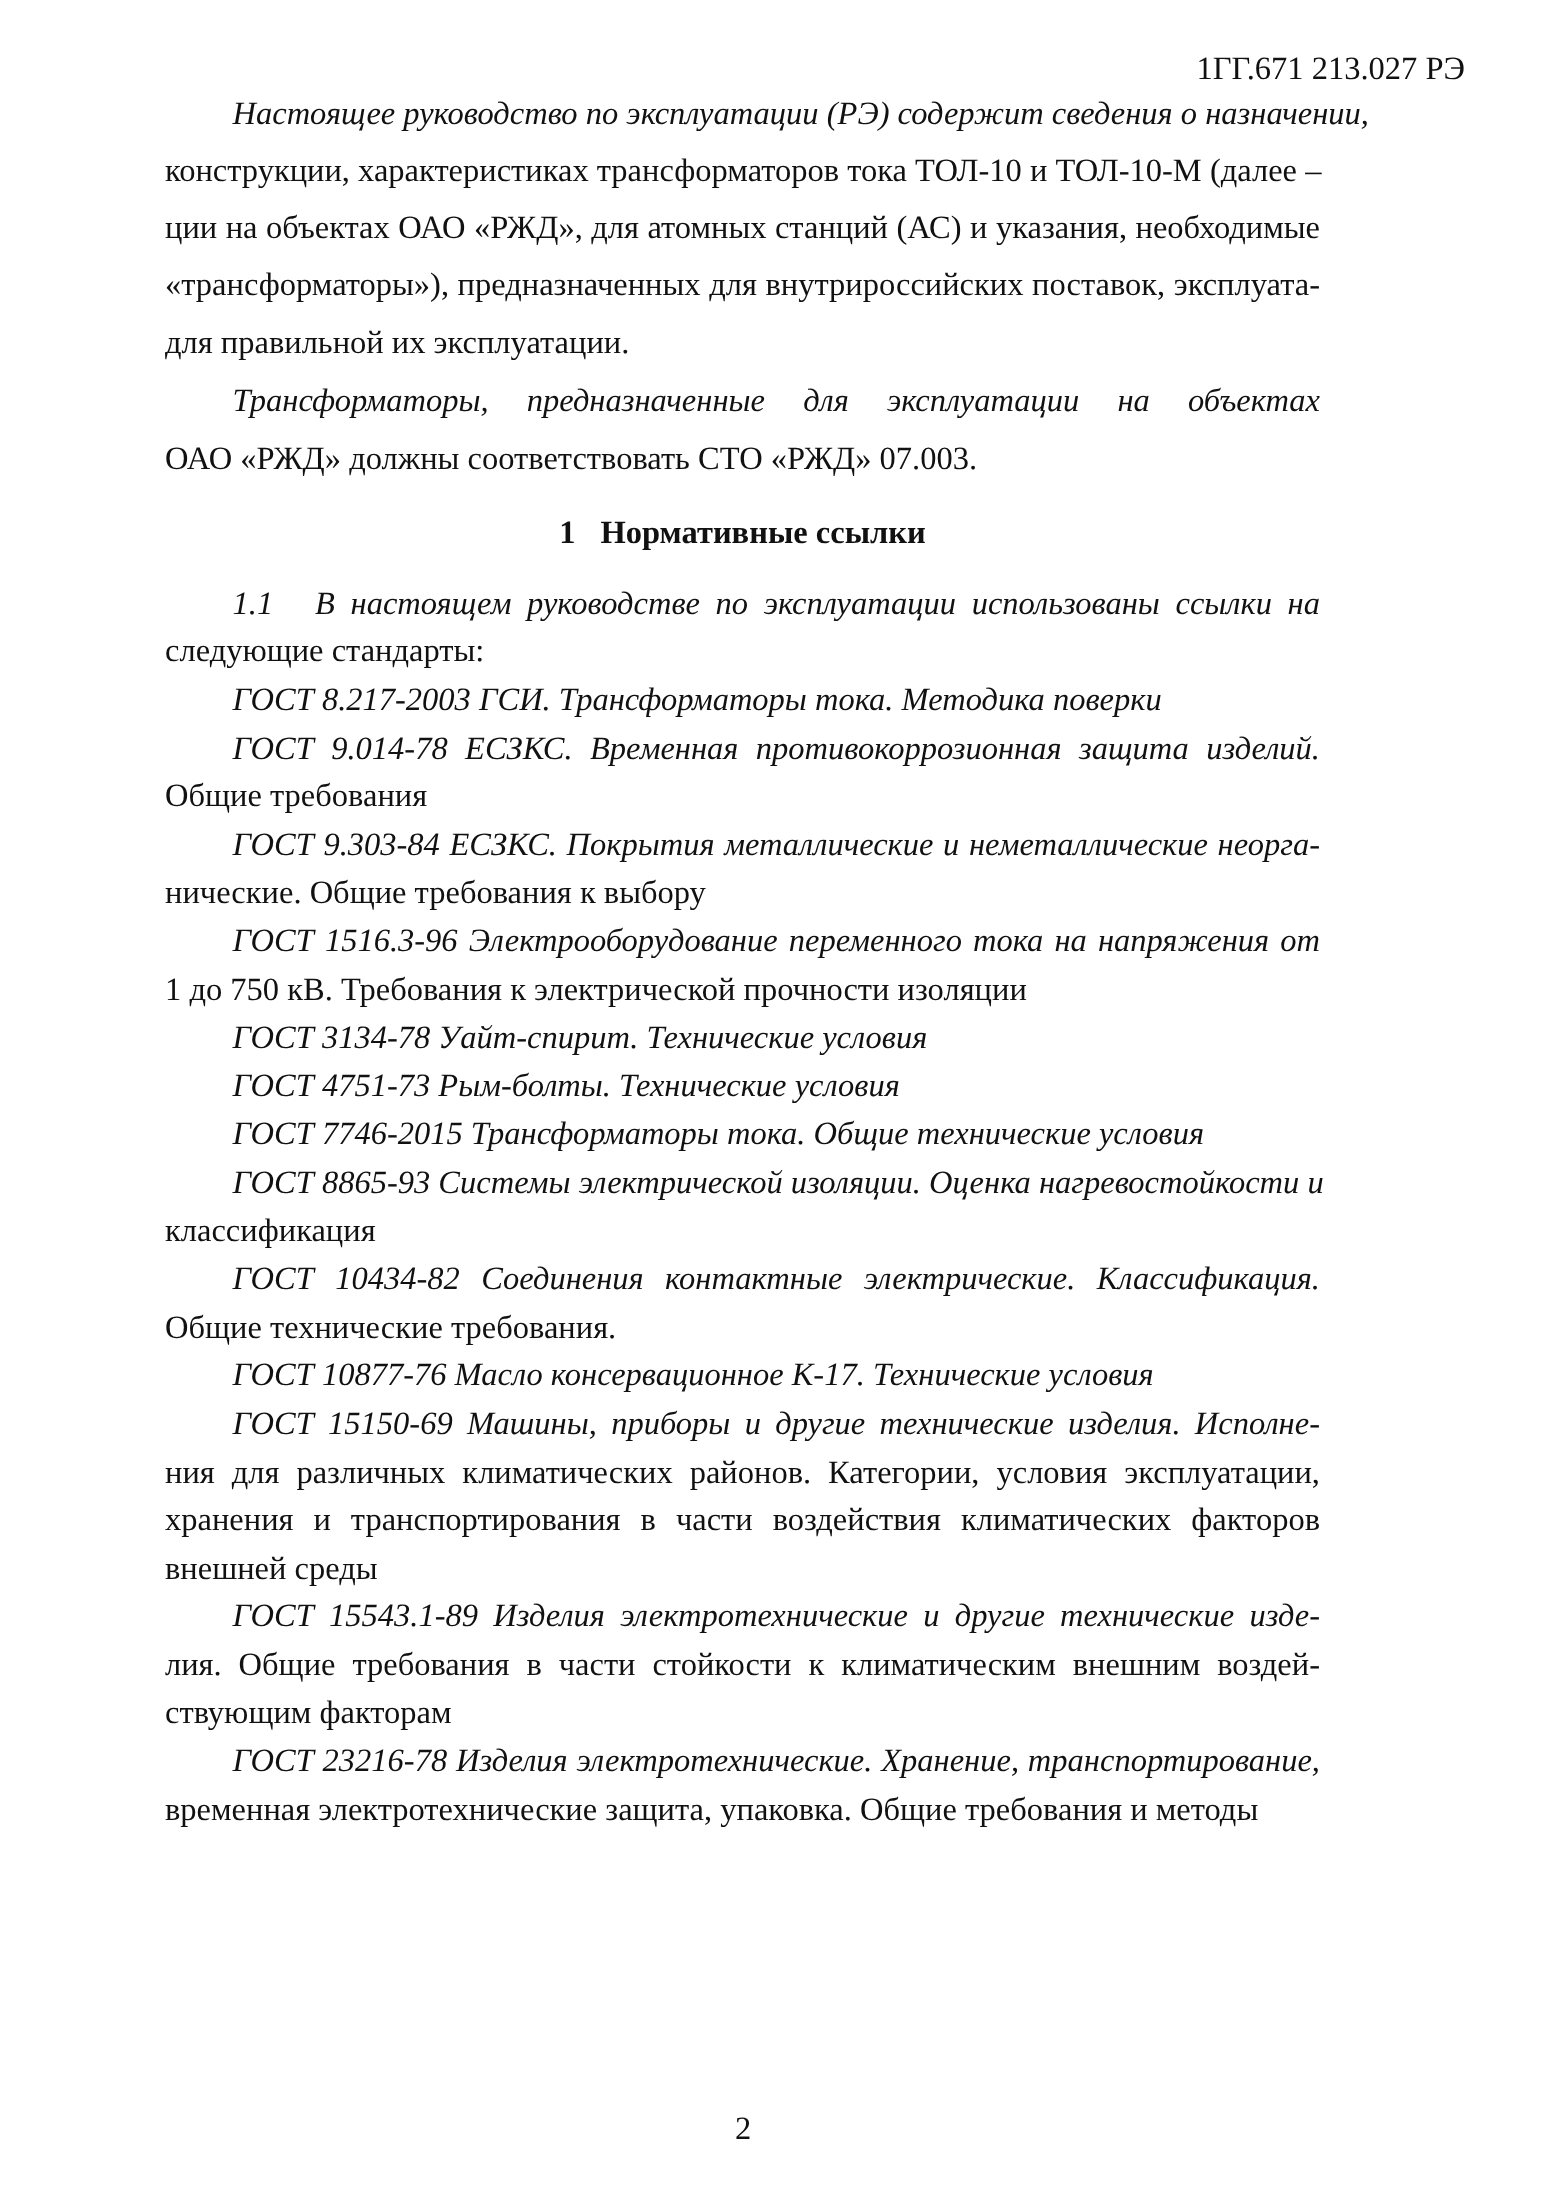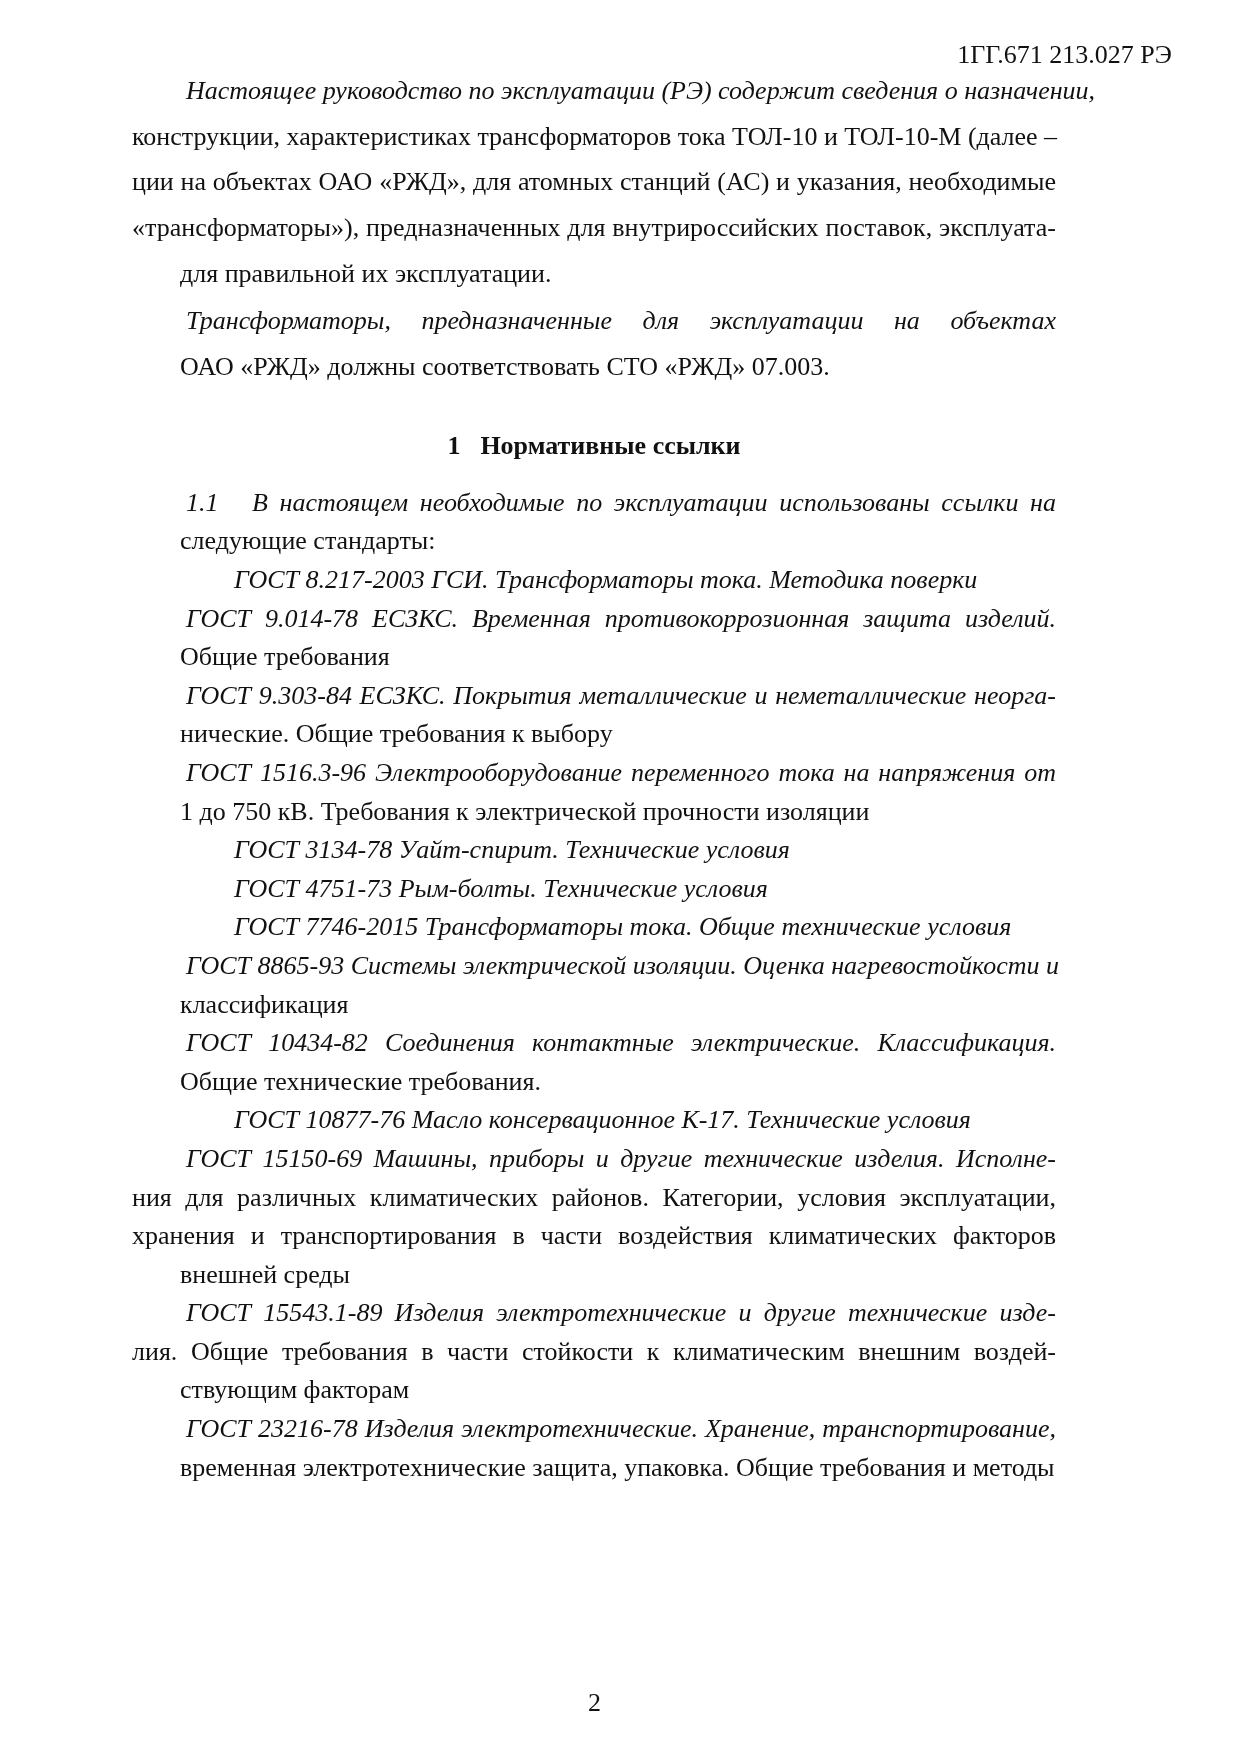--- a/index.html
+++ b/index.html
@@ -33,37 +33,36 @@
     .line {
       font-size: 26px;
       height: 38.6px;
       line-height: 38.6px;
       white-space: nowrap;
       text-align: justify;
       text-align-last: justify;
     }
     .line.last {
       text-align-last: left;
-      margin-left: 48px;
     }
     .line.indent {
       padding-left: 54px;
       font-style: italic;
     }
     .intro .line {
       height: 45.7px;
       line-height: 45.7px;
     }
     .section-title {
       font-size: 26px;
       font-weight: bold;
       text-align: center;
       height: 40px;
       line-height: 40px;
-      margin-top: 36px;
+      margin-top: 16px;
       margin-bottom: 18px;
       padding-left: 0px;
     }
     .section-title .num {
       margin-right: 20px;
     }
     .clause-num {
       display: inline-block;
       width: 66px;
       text-align-last: left;
@@ -97,21 +96,21 @@
   <div class="intro para2">
     <div class="line indent">Трансформаторы, предназначенные для эксплуатации на объектах</div>
     <div class="line last">ОАО «РЖД» должны соответствовать СТО «РЖД» 07.003.</div>
   </div>
 
   <div class="section-title">
     <span class="num">1</span><span>Нормативные ссылки</span>
   </div>
 
   <div>
-    <div class="line indent"><span class="clause-num">1.1</span><span>В настоящем необходимые по эксплуатации использованы ссылки на</span></div>
+    <div class="line indent"><span class="clause-num">1.1</span><span>В настоящем руководстве по эксплуатации использованы ссылки на</span></div>
     <div class="line last">следующие стандарты:</div>
   </div>
 
   <div id="references">
       <div>
         <div class="line indent last">ГОСТ 8.217-2003 ГСИ. Трансформаторы тока. Методика поверки</div>
       </div>
       <div>
         <div class="line indent">ГОСТ 9.014-78 ЕСЗКС. Временная противокоррозионная защита изделий.</div>
         <div class="line last">Общие требования</div>

